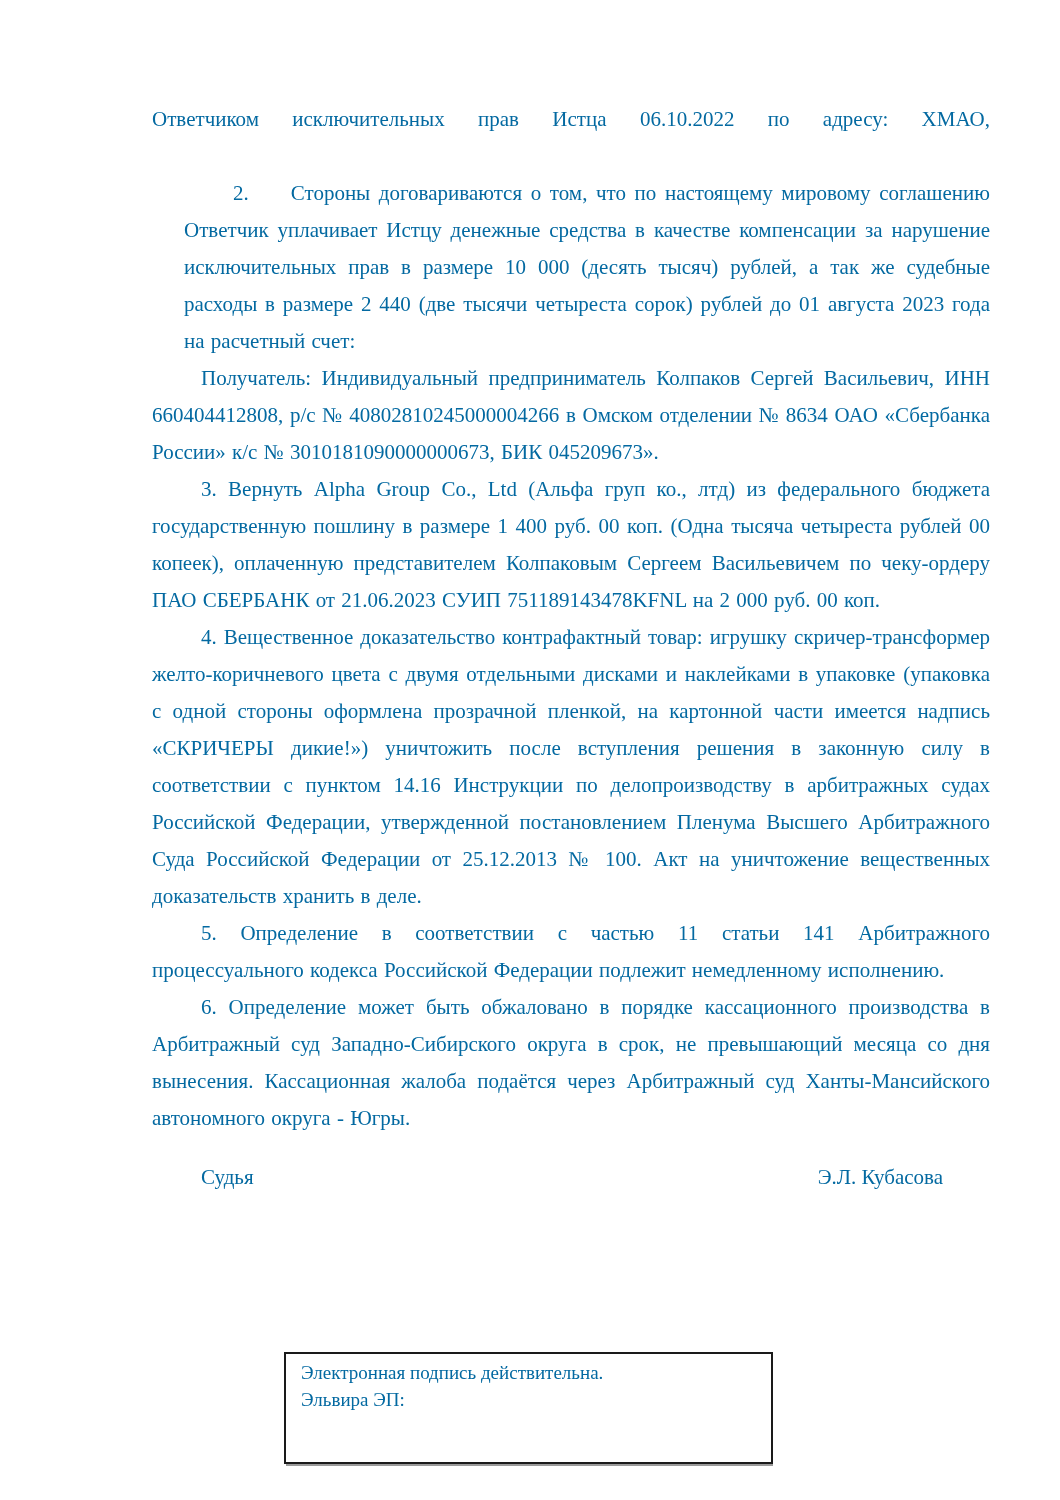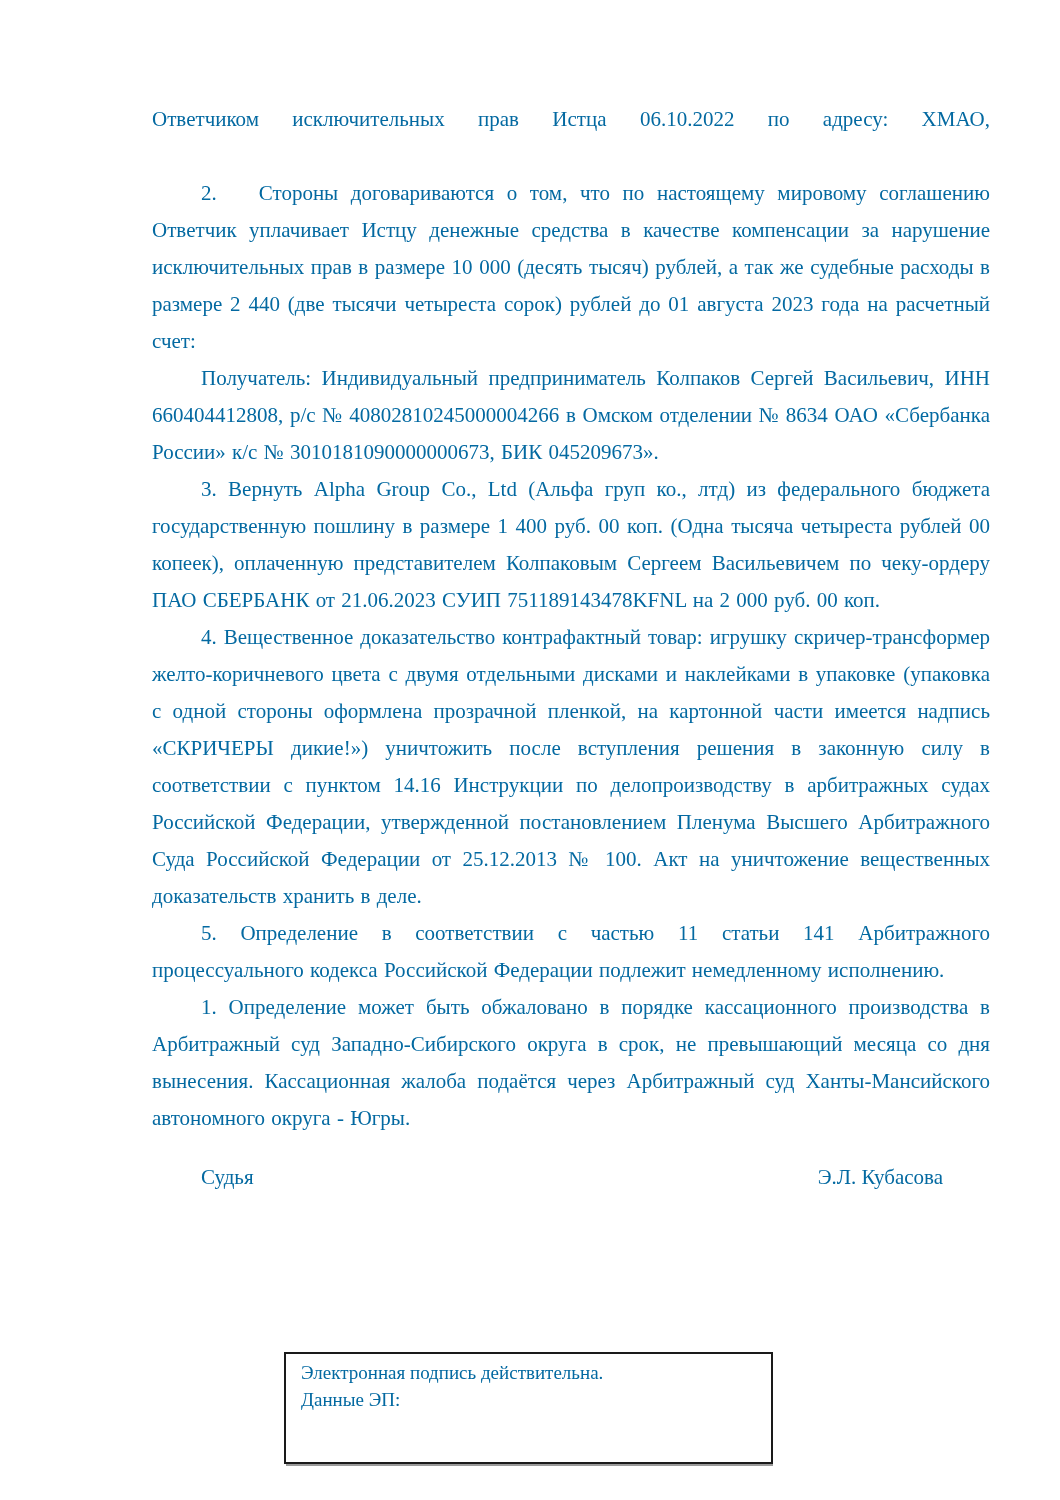--- a/index.html
+++ b/index.html
@@ -25,21 +25,21 @@
   p.para {
     margin: 0;
     font-size: 21px;
     line-height: 37px;
     text-align: justify;
     text-indent: 49px;
     word-spacing: 1px;
   }
   p.no-indent { text-indent: 0; }
   p.force-last { text-align-last: justify; }
-  p.gap-before { margin-top: 37px; }
+  p.gap-before { margin-top: 37px; margin-left: 32px; }
 
   .signature-row {
     margin-top: 22px;
     display: flex;
     justify-content: space-between;
     font-size: 21px;
     line-height: 37px;
     align-items: flex-end;
   }
   .signature-row .sig-left { padding-left: 49px; }
@@ -88,27 +88,27 @@
 
     <p class="para">Получатель: Индивидуальный предприниматель Колпаков Сергей Васильевич, ИНН 660404412808, р/с № 40802810245000004266 в Омском отделении № 8634 ОАО «Сбербанка России» к/с № 3010181090000000673, БИК 045209673».</p>
 
 
     <p class="para">3. Вернуть Alpha Group Co., Ltd (Альфа груп ко., лтд) из федерального бюджета государственную пошлину в размере 1&nbsp;400 руб. 00 коп. (Одна тысяча четыреста рублей 00 копеек), оплаченную представителем Колпаковым Сергеем Васильевичем по чеку-ордеру ПАО СБЕРБАНК от 21.06.2023 СУИП 751189143478KFNL на 2&nbsp;000 руб. 00 коп.</p>
 
     <p class="para">4. Вещественное доказательство контрафактный товар: игрушку скричер-трансформер желто-коричневого цвета с двумя отдельными дисками и наклейками в упаковке (упаковка с одной стороны оформлена прозрачной пленкой, на картонной части имеется надпись «СКРИЧЕРЫ дикие!») уничтожить после вступления решения в законную силу в соответствии с пунктом 14.16 Инструкции по делопроизводству в арбитражных судах Российской Федерации, утвержденной постановлением Пленума Высшего Арбитражного Суда Российской Федерации от 25.12.2013 № 100. Акт на уничтожение вещественных доказательств хранить в деле.</p>
 
     <p class="para">5. Определение в соответствии с частью 11 статьи 141 Арбитражного процессуального кодекса Российской Федерации подлежит немедленному исполнению.</p>
 
-    <p class="para">1. Определение может быть обжаловано в порядке кассационного производства в Арбитражный суд Западно-Сибирского округа в срок, не превышающий месяца со дня вынесения. Кассационная жалоба подаётся через Арбитражный суд Ханты-Мансийского автономного округа - Югры.</p>
+    <p class="para">6. Определение может быть обжаловано в порядке кассационного производства в Арбитражный суд Западно-Сибирского округа в срок, не превышающий месяца со дня вынесения. Кассационная жалоба подаётся через Арбитражный суд Ханты-Мансийского автономного округа - Югры.</p>
 
     <div class="signature-row">
       <span class="sig-left">Судья</span>
       <span class="sig-right">Э.Л. Кубасова</span>
     </div>
   </div>
 
   <div class="stamp">
     <div class="stamp-line1">Электронная подпись действительна.</div>
     <div class="stamp-row">
-      <div class="stamp-label">Данные ЭП:</div>
+      <div class="stamp-label">Эльвира ЭП:</div>
     </div>
   </div>
 </div>
 
 </body></html>

